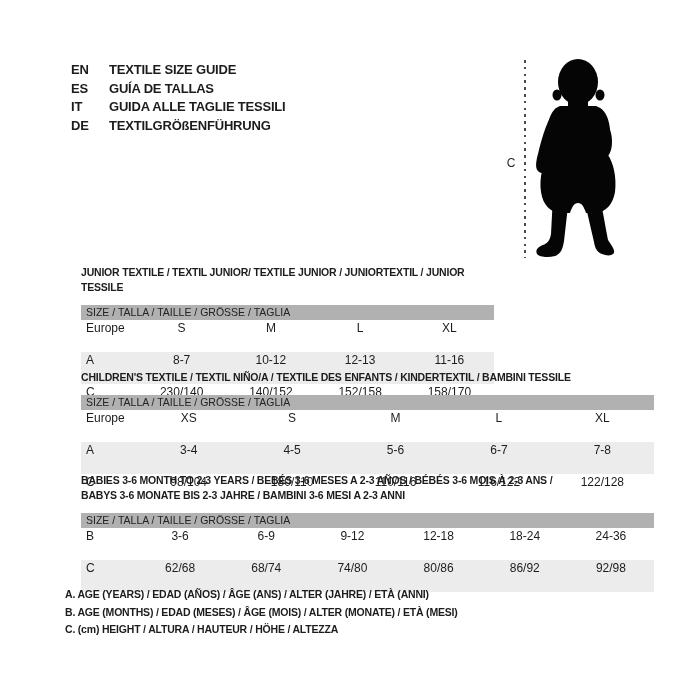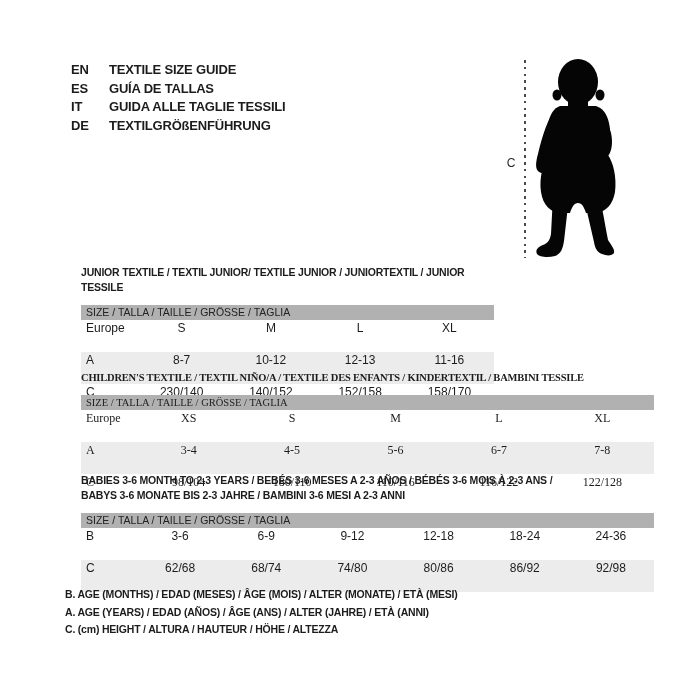--- a/index.html
+++ b/index.html
@@ -24,21 +24,21 @@
     position:absolute;left:524px;top:60px;width:2px;height:198px;
     background:repeating-linear-gradient(to bottom,var(--dashed-line) 0 2.5px,transparent 2.5px 6.8px);
   }
   .c-label{position:absolute;left:503px;top:156px;width:16px;text-align:center;font-size:12px;color:#2a2a2a;}
   .baby-svg{position:absolute;left:529px;top:58px;width:92px;height:202px;}
   .baby-svg *{fill:var(--silhouette);}
 
   
   .tbl-block{position:absolute;left:81px;}
   .tbl-1{top:265px;width:413px;}
-  .tbl-2{top:370px;width:573px;font-family:Liberation Serif, serif;}
+  .tbl-2{top:370px;width:573px;}
   .tbl-3{top:473px;width:573px;}
   .tbl-title{font-weight:bold;font-size:10.5px;line-height:15px;margin:0 0 10px 0;letter-spacing:-0.2px;white-space:pre-line;}
   .tbl-band{background:var(--table-header-band);height:15px;line-height:15px;font-size:10.5px;padding-left:5px;color:#222;}
   .tr{display:flex;height:32px;line-height:16px;font-size:12px;}
   .tr.shaded{background:var(--shaded-row);}
   .row-label{width:56px;flex:0 0 56px;padding-left:5px;box-sizing:border-box;}
   .cells{flex:1;display:flex;}
   .cell{flex:1;text-align:center;}
 
   
@@ -197,17 +197,17 @@
               <span class="cell">80/86</span>
               <span class="cell">86/92</span>
               <span class="cell">92/98</span>
             </span>
   </div>
 </div>
   </div>
 </div>
 
   <div class="notes">
+      <div class="note">A. AGE (YEARS) / EDAD (AÑOS) / ÂGE (ANS) / ALTER (JAHRE) / ETÀ (ANNI)</div>
       <div class="note">B. AGE (MONTHS) / EDAD (MESES) / ÂGE (MOIS) / ALTER (MONATE) / ETÀ (MESI)</div>
-      <div class="note">A. AGE (YEARS) / EDAD (AÑOS) / ÂGE (ANS) / ALTER (JAHRE) / ETÀ (ANNI)</div>
       <div class="note">C. (cm) HEIGHT / ALTURA / HAUTEUR / HÖHE / ALTEZZA</div>
     </div>
 </div>
 
 </body></html>

